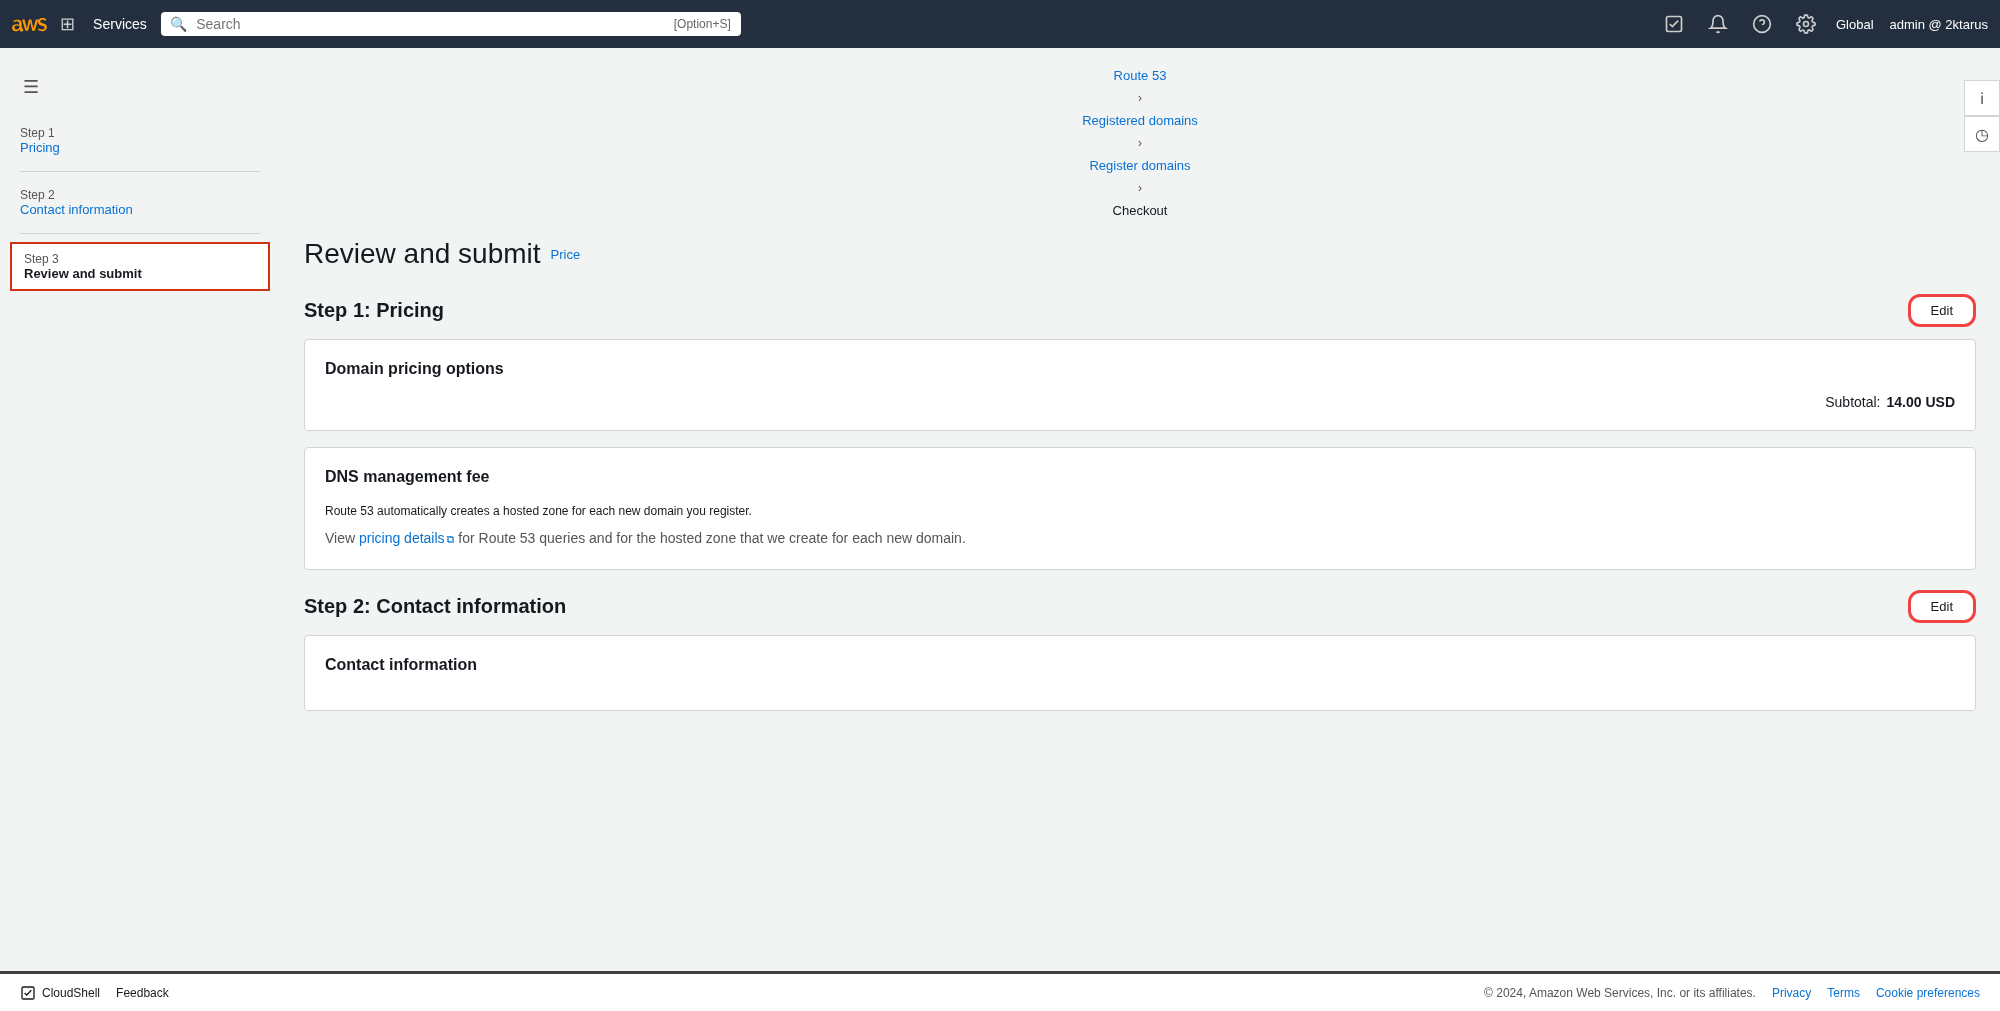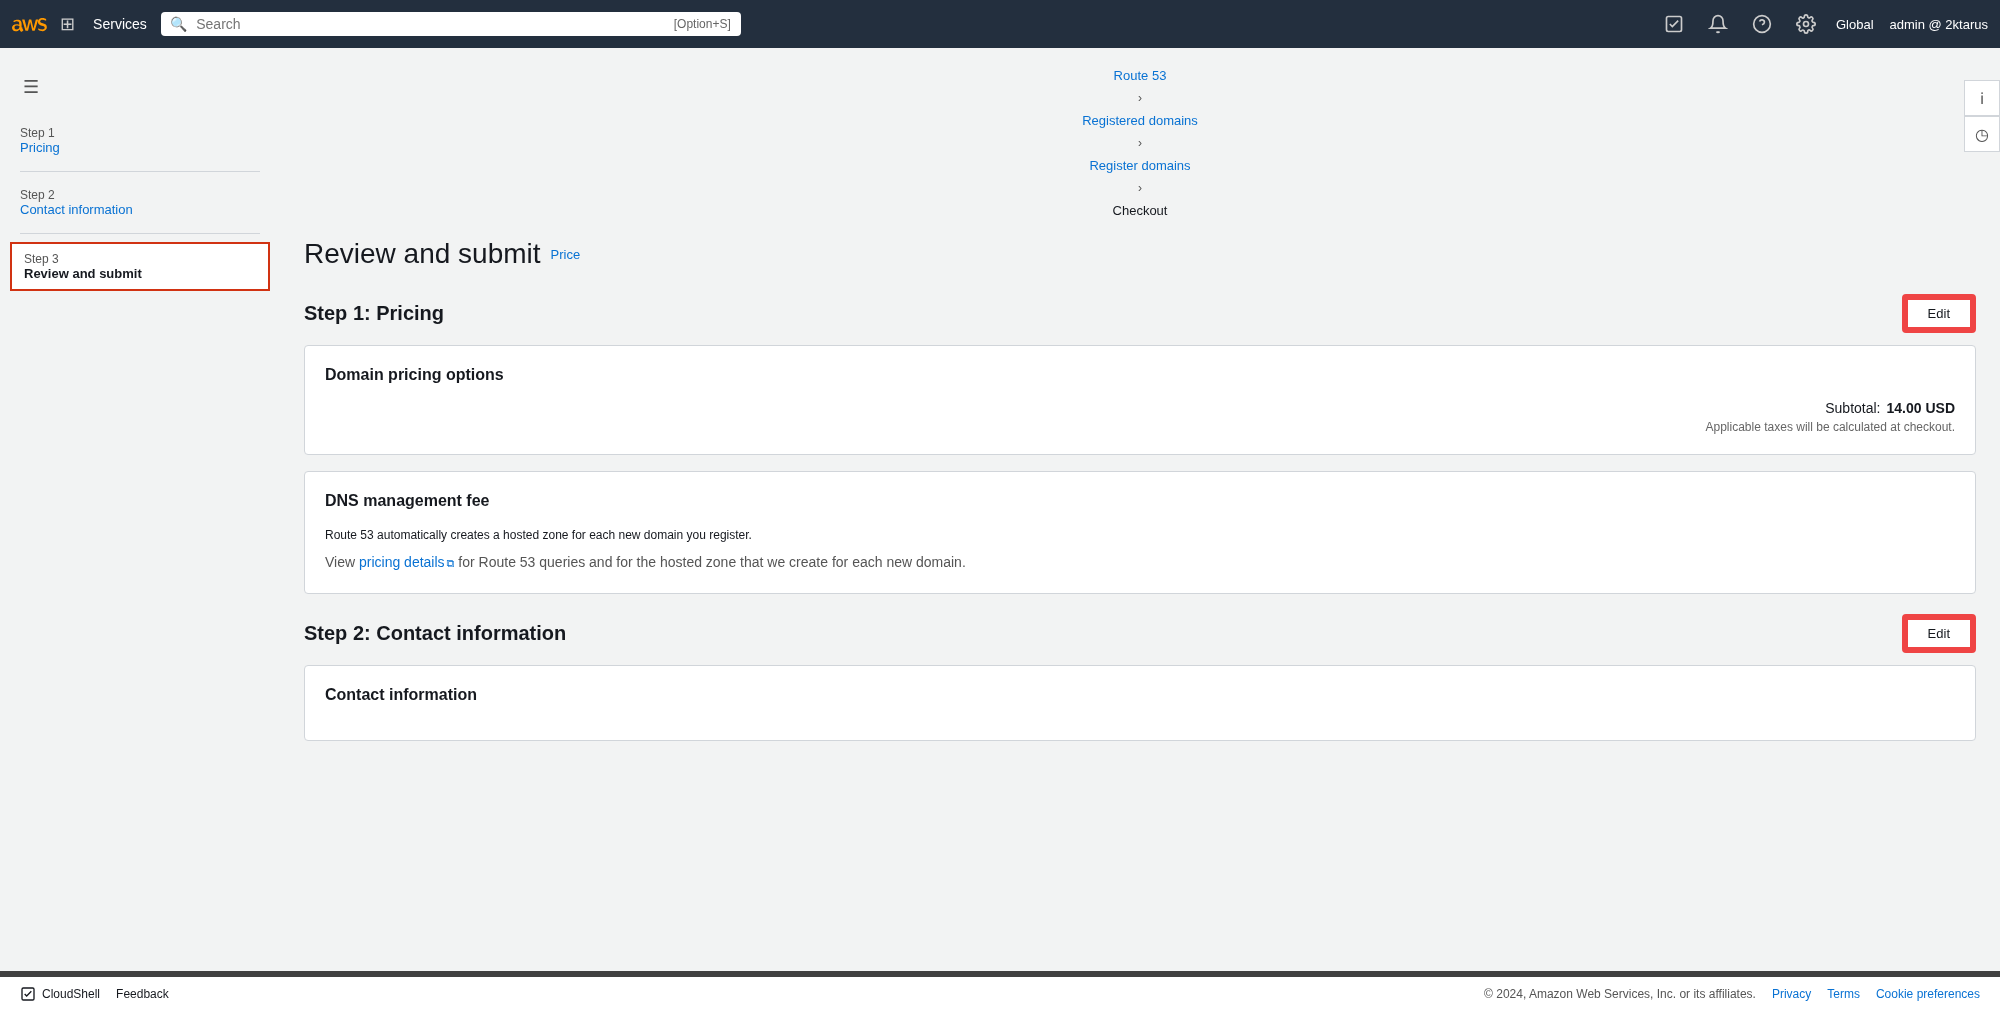--- a/index.html
+++ b/index.html
@@ -171,23 +171,23 @@
       justify-content: space-between;
       margin-bottom: 12px;
     }
     .section-title {
       font-size: 20px;
       font-weight: 600;
       color: #16191f;
     }
     .edit-btn {
       padding: 6px 20px;
-      border: 6px solid #ef4444;
-      background: #fff;
-      border-radius: 4px;
+      border: 3px solid #ef4444;
+      background: #fff;
+      border-radius: 12px;
       font-size: 13px;
       cursor: pointer;
       color: #16191f;
     }
 
     
     .card {
       background: #fff;
       border: 1px solid #d1d5da;
       border-radius: 4px;
@@ -278,21 +278,21 @@
       border: 1px solid #d1d5da;
       display: flex; align-items: center; justify-content: center;
       cursor: pointer;
       color: #555;
       font-size: 16px;
     }
 
     
     .footer {
       background: #fff;
-      border-top: 6px solid #404040;
+      border-top: 3px solid #404040;
       height: 40px;
       display: flex;
       align-items: center;
       padding: 0 20px;
       font-size: 12px;
       color: #555;
       position: fixed;
       bottom: 0; left: 0; right: 0;
       z-index: 100;
     }
@@ -420,21 +420,20 @@
         <h2 class="section-title">Step 1: Pricing</h2>
         <button class="edit-btn">Edit</button>
       </div>
 
       <div class="card">
         <div class="card-title">Domain pricing options</div>
         <div class="subtotal-row">
           <span class="subtotal-label">Subtotal:</span>
           <span class="subtotal-value">14.00 USD</span>
         </div>
-        <div class="tax-note">Applicable taxes will be calculated at checkout.</div>
       </div>
 
       <div class="card">
         <div class="card-title">DNS management fee</div>
         <p class="dns-text">Route 53 automatically creates a hosted zone for each new domain you register.</p>
         <p class="dns-link-row">
           <span>View </span><a>pricing details</a><span class="ext-link-icon">⧉</span><span> for Route 53 queries and for the hosted zone that we create for each new domain.</span>
         </p>
       </div>
     </div>

